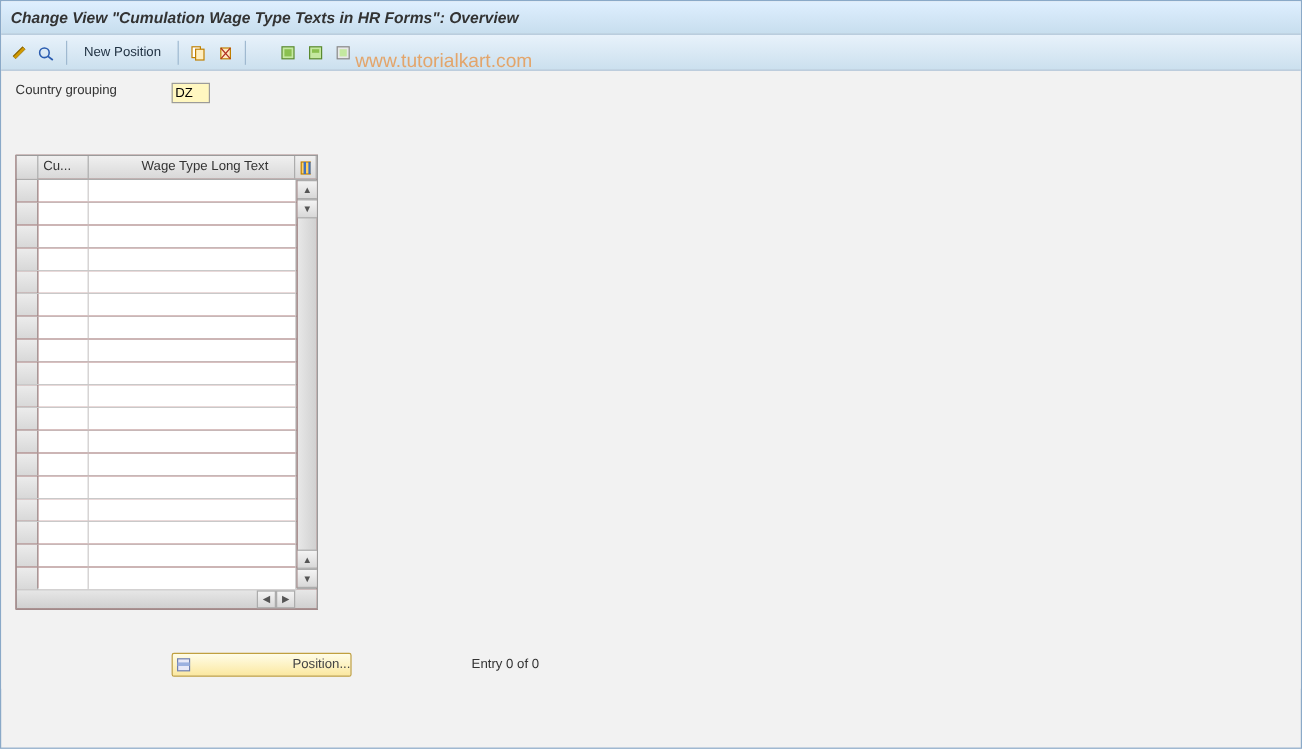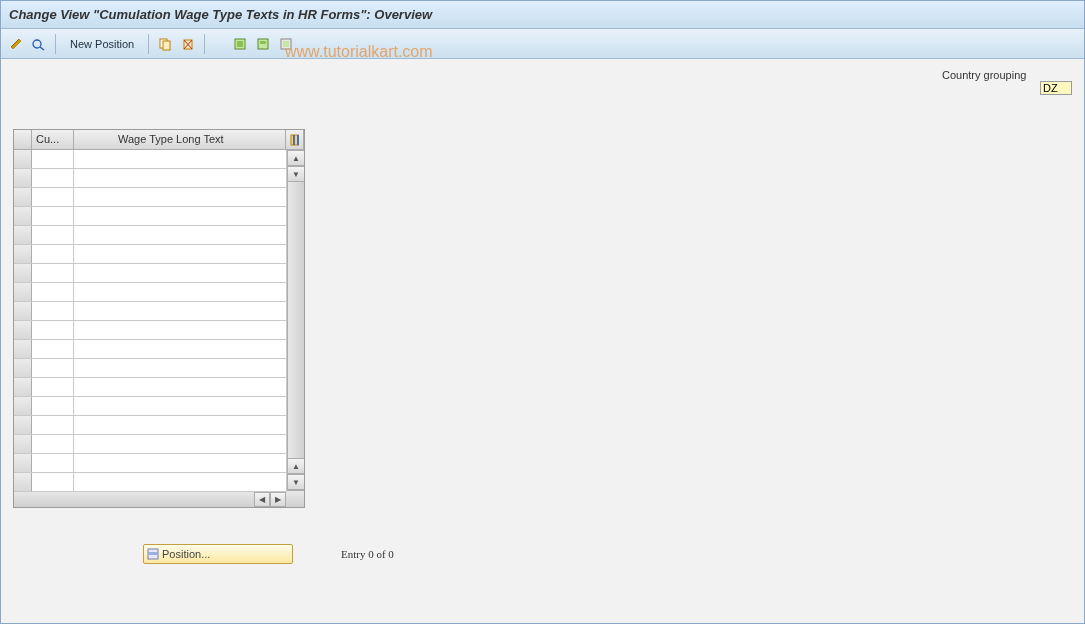--- a/index.html
+++ b/index.html
@@ -62,44 +62,43 @@
     color:#234;
     cursor:pointer;
     background:transparent;
   }
   .content {
     padding: 10px 12px;
     background:#f2f2f2;
   }
   .form-row {
     display:flex;
-    align-items:flex-end;
+    align-items:flex-start;
     height: 20px;
     margin-bottom: 2px;
-    flex-direction: column;
   }
   .form-label {
     width: 130px;
     color:#333;
   }
   .form-input {
     width: 32px;
     height: 17px;
     border: 1px solid #9b9b9b;
     background:#fff;
     font-size:11px;
     padding:0 2px;
     text-align:left;
   }
   .form-input.active {
     background:#fff7c0;
   }
   .table-container {
     margin-top: 40px;
-    width: 292px;
+    width: 252px;
     border: 1px solid #9b9b9b;
     background:#7f1d1d;
     position:relative;
   }
   .table-head {
     display:flex;
     height: 20px;
     background: linear-gradient(#f0f0f0, #d8d8d8);
     border-bottom:1px solid #acacac;
   }
@@ -193,31 +192,30 @@
     cursor:pointer;
   }
   .pos-btn .icn {
     width:18px;
     display:flex;
     align-items:center;
     justify-content:center;
   }
   .pos-btn span.lbl {
     flex:1;
-    text-align:left;
+    text-align:right;
   }
   .entry-txt {
-    margin-left: 48px;
+    margin-left: 100px;
     color:#333;
-    font-family:Liberation Serif, serif;
   }
   .watermark {
     position:absolute;
     top: 42px;
-    left: 284px;
+    left: 295px;
     font-size: 16px;
     color: #e3a56b;
     font-weight:normal;
     pointer-events:none;
   }
   svg { display:block; }
 </style>
 </head>
 <body>
 

